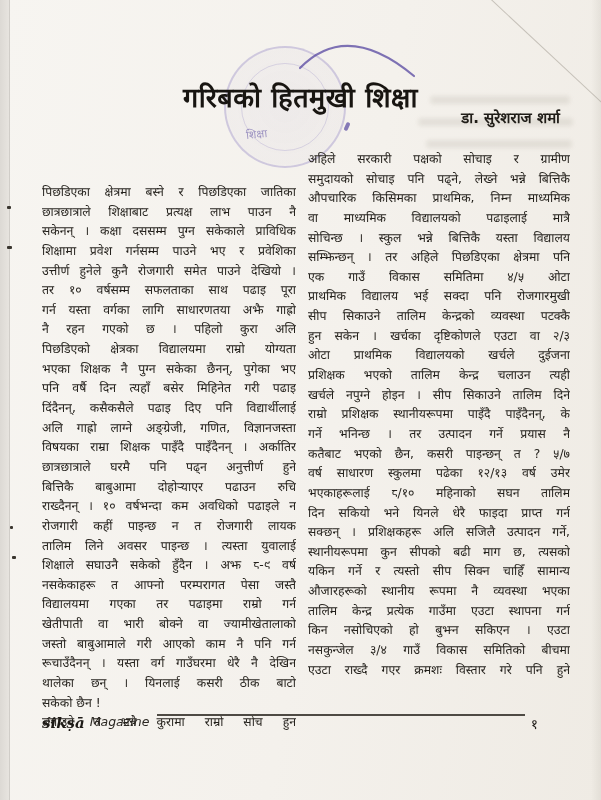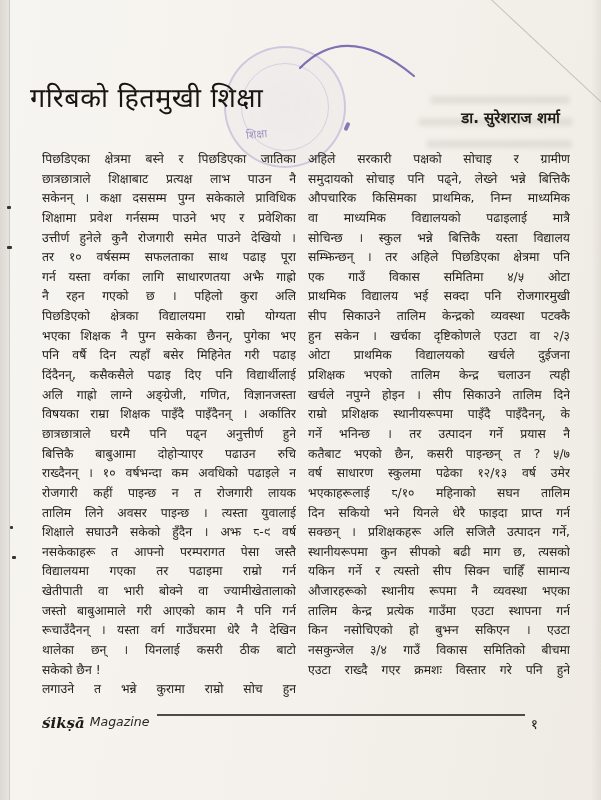--- a/index.html
+++ b/index.html
@@ -12,42 +12,42 @@
   .page{position:absolute;inset:0;}
   
   .edge-left{position:absolute;left:0;top:0;width:9px;height:800px;
     background:linear-gradient(90deg,#dcd9d4,#e7e4df);border-right:1px solid #d0cdc8;}
   .edge-right{position:absolute;right:0;top:0;width:10px;height:800px;
     background:linear-gradient(90deg,rgba(0,0,0,0),rgba(120,112,98,0.10));}
   .crease{position:absolute;left:486px;top:-6px;width:170px;height:1px;
     background:rgba(145,138,126,0.45);transform:rotate(43deg);transform-origin:left top;}
   .speck{position:absolute;background:#3a362f;border-radius:1px;}
   
-  .title{position:absolute;left:30px;right:30px;top:60px;
-    font-size:27px;font-weight:normal;color:#181511;letter-spacing:0.5px;z-index:3;}
+  .title{position:absolute;left:30px;right:30px;top:60px;text-align:center;
+    font-size:27px;font-weight:bold;color:#181511;letter-spacing:0.5px;z-index:3;}
   .author{position:absolute;right:41px;top:107px;font-size:15px;font-weight:bold;
     color:#201d18;z-index:3;}
   
   .stamp{position:absolute;left:224px;top:46px;width:122px;height:122px;z-index:1;}
   .stamp .ring-outer{position:absolute;inset:0;border:2px solid rgba(109,94,181,0.26);
     border-radius:50%;background:radial-gradient(circle,rgba(109,94,181,0.05),rgba(109,94,181,0.02));}
   .stamp .ring-inner{position:absolute;inset:17px;border:1.5px solid rgba(109,94,181,0.20);
     border-radius:50%;}
   .stamp-word{position:absolute;left:246px;top:126px;font-size:11px;
     color:rgba(88,72,158,0.55);transform:rotate(-6deg);z-index:2;}
   .stamp-arc{position:absolute;left:292px;top:18px;width:130px;height:70px;z-index:2;}
   .stamp-dot{position:absolute;left:345px;top:122px;width:4px;height:9px;
     background:rgba(86,70,160,0.7);transform:rotate(24deg);border-radius:2px;z-index:2;}
   
   .ghost{position:absolute;height:8px;border-radius:4px;
     background:rgba(122,115,102,0.13);filter:blur(2px);z-index:0;}
   
   .columns{position:absolute;left:42px;top:150px;width:528px;display:flex;z-index:3;}
   .col{font-size:12.3px;color:#221f1a;}
-  .col-left{width:254px;margin-right:12px;}
+  .col-left{width:254px;margin-right:12px;margin-top:33px;}
   .col-right{width:262px;}
   .col-line{height:19.65px;line-height:19.65px;overflow:hidden;
     text-align:justify;text-align-last:justify;white-space:nowrap;
     display:block;}
   .col-line{white-space:normal;}
   .col-line.flush{text-align-last:left;}
   
   .footer{position:absolute;left:42px;top:714px;width:496px;display:flex;
     z-index:3;}
   .journal{font-family:"DejaVu Serif",serif;font-style:italic;font-weight:bold;

